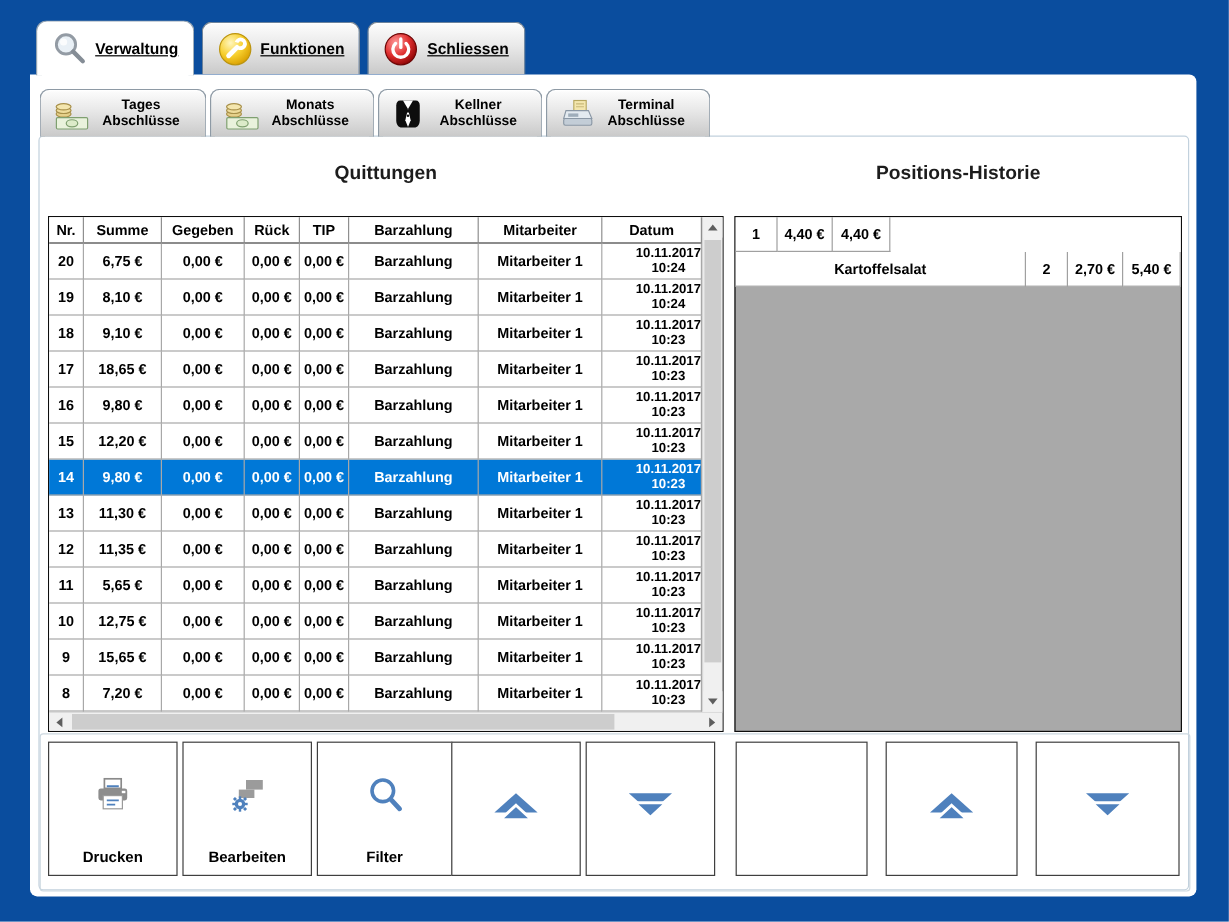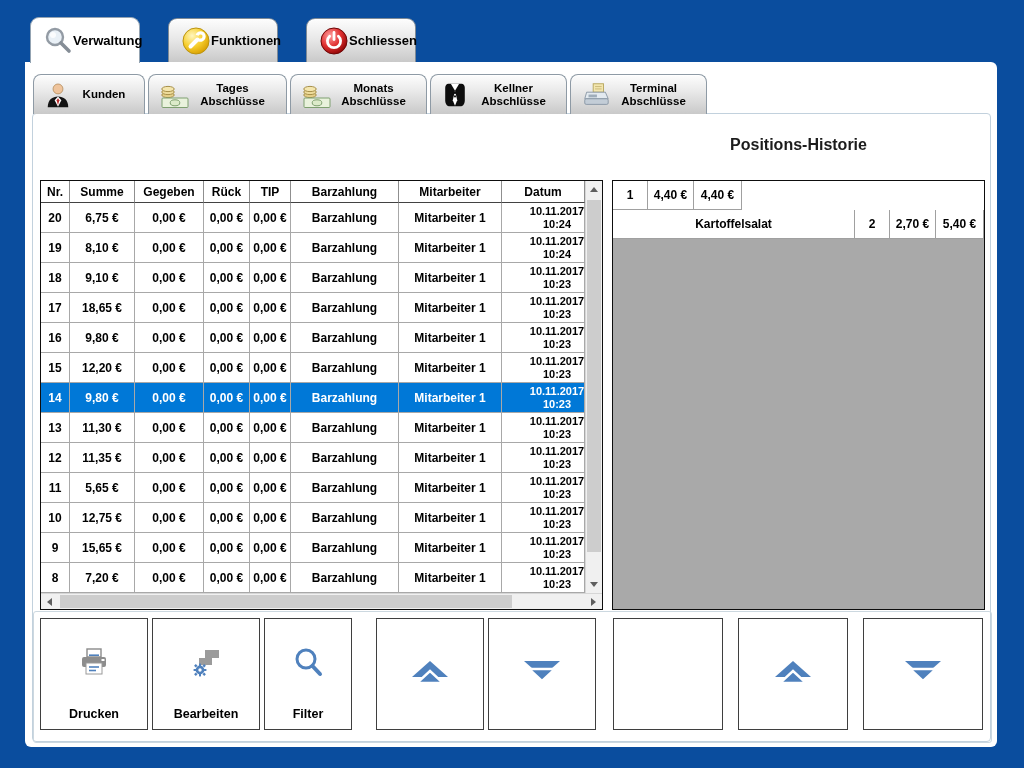--- a/index.html
+++ b/index.html
@@ -4,25 +4,25 @@
 <style>
   html,body{margin:0;padding:0}
   body{
     width:1024px;height:768px;position:relative;overflow:hidden;
     background:#0a4d9e;
     font-family:"Liberation Sans", sans-serif;
     -webkit-font-smoothing:antialiased;
   }
   
   .top-tabs{position:absolute;left:25px;top:17px;height:46px;width:972px;z-index:6}
-  .ttab{position:absolute;top:1px;height:44px;width:110px;box-sizing:border-box;
+  .ttab{position:absolute;top:1px;height:44px;width:132px;box-sizing:border-box;
     border:1px solid #7e8a96;border-bottom:none;border-radius:9px 9px 0 0;
     background:linear-gradient(#fdfdfd,#e9e9e9 45%,#c9c9c9);
     display:flex;align-items:center;cursor:pointer;
-    box-shadow:inset 0 1px 0 #ffffff;}
+    box-shadow:inset 0 1px 0 #ffffff;text-decoration:underline;}
   .ttab.active{background:#fff;top:0;height:46px;z-index:7;box-shadow:none;border-color:#93a3b2}
   .ttab .ic{margin-left:12px;width:30px;height:30px;flex:0 0 30px}
   .ttab .lbl{flex:1;text-align:center;font-weight:bold;font-size:13px;color:#000;padding-right:6px}
   
   .panel{position:absolute;left:25px;top:62px;width:972px;height:685px;background:#fff;
     border-radius:0 6px 6px 6px;z-index:5}
   .content-box{position:absolute;left:7px;top:51px;right:6px;bottom:5px;
     border:1px solid #c2d1dd;border-radius:4px;z-index:1}
   
   .sub-tabs{position:absolute;left:8px;top:6px;height:46px;display:flex;gap:3px;z-index:3}
@@ -125,31 +125,20 @@
           <line x1="15" y1="6.5" x2="15" y2="13.5" stroke="#ffffff" stroke-width="2.8" stroke-linecap="round"></line>
         </svg></span>
       <span class="lbl">Schliessen</span>
     </div>
   </div>
 
 <div class="panel">
   <div class="content-box"></div>
 
   <div class="sub-tabs" id="sub-tabs">
-      <div class="stab" style="width: 112px;">
-        <span class="ic"><svg width="28" height="28" viewBox="0 0 30 30">
-            <circle cx="15" cy="8.5" r="5.3" fill="#efc49c" stroke="#b08756" stroke-width="0.8"></circle>
-            <path d="M4 28 c0-8 5-11.5 11-11.5 s11 3.5 11 11.5 z" fill="#141414"></path>
-            <path d="M15 16.5 l-3.6 4.2 3.6 6.8 3.6-6.8 z" fill="#ffffff"></path>
-            <path d="M15 18.5 l-1.4 2 1.4 5.6 1.4-5.6 z" fill="#b92c2c"></path>
-          </svg></span>
-        <span class="lbl">
-          <div>Kunden</div>
-        </span>
-      </div>
       <div class="stab" style="width: 139px;">
         <span class="ic"><svg width="32" height="28" viewBox="0 0 32 28">
             <ellipse cx="9" cy="14" rx="6.2" ry="2.6" fill="#e5d08a" stroke="#a8904a"></ellipse>
             <ellipse cx="9" cy="11" rx="6.2" ry="2.6" fill="#eedc9c" stroke="#a8904a"></ellipse>
             <ellipse cx="9" cy="8" rx="6.2" ry="2.6" fill="#f4e6ae" stroke="#a8904a"></ellipse>
             <rect x="3" y="17" width="26" height="9.5" rx="1" fill="#e9f2dc" stroke="#7fa070"></rect>
             <ellipse cx="16" cy="21.8" rx="4.8" ry="3" fill="#dcebc9" stroke="#7fa070"></ellipse>
           </svg></span>
         <span class="lbl">
           <div>Tages</div>
@@ -191,20 +180,21 @@
             <rect x="4" y="18" width="25" height="6" rx="1.5" fill="#c3cdd7" stroke="#8a97a5"></rect>
             <rect x="8" y="13.5" width="9" height="3" fill="#9fadba"></rect>
           </svg></span>
         <span class="lbl">
           <div>Terminal</div>
           <div>Abschlüsse</div>
         </span>
       </div>
     </div>
 
+  <div class="section-title" id="title-left">Quittungen</div>
   <div class="section-title" id="title-right">Positions-Historie</div>
 
   <div class="gridbox" id="grid-left-box">
     <div class="gl-main">
       <div class="gl-cols" id="receipts-grid">
           <div class="header-row">
             <div class="hcell" style="width: 29px;">Nr.</div>
             <div class="hcell" style="width: 65px;">Summe</div>
             <div class="hcell" style="width: 69px;">Gegeben</div>
             <div class="hcell" style="width: 46px;">Rück</div>
@@ -478,21 +468,21 @@
               <rect x="5.6" y="18.6" width="2.4" height="2.4" transform="rotate(45 6.8 19.8)"></rect>
               <rect x="14" y="18.6" width="2.4" height="2.4" transform="rotate(45 15.2 19.8)"></rect>
               <rect x="5.6" y="27" width="2.4" height="2.4" transform="rotate(45 6.8 28.2)"></rect>
               <rect x="14" y="27" width="2.4" height="2.4" transform="rotate(45 15.2 28.2)"></rect>
             </g>
             <circle cx="11" cy="24" r="1.7" fill="#ffffff"></circle>
           </svg>
         </span>
         <div class="blbl">Bearbeiten</div>
       </div>
-      <div class="btn haslabel" style="left: 239px; width: 88px;">
+      <div class="btn haslabel" style="left: 239px; width: 113px;">
         <span class="bic">
           <svg width="34" height="34" viewBox="0 0 34 34">
             <circle cx="15" cy="13" r="9" fill="none" stroke="#4f81bd" stroke-width="3"></circle>
             <line x1="21.5" y1="20" x2="29" y2="28" stroke="#4f81bd" stroke-width="4" stroke-linecap="round"></line>
           </svg>
         </span>
         <div class="blbl">Filter</div>
       </div>
       <div class="btn" style="left: 351px; width: 108px;">
         <span class="bic">

